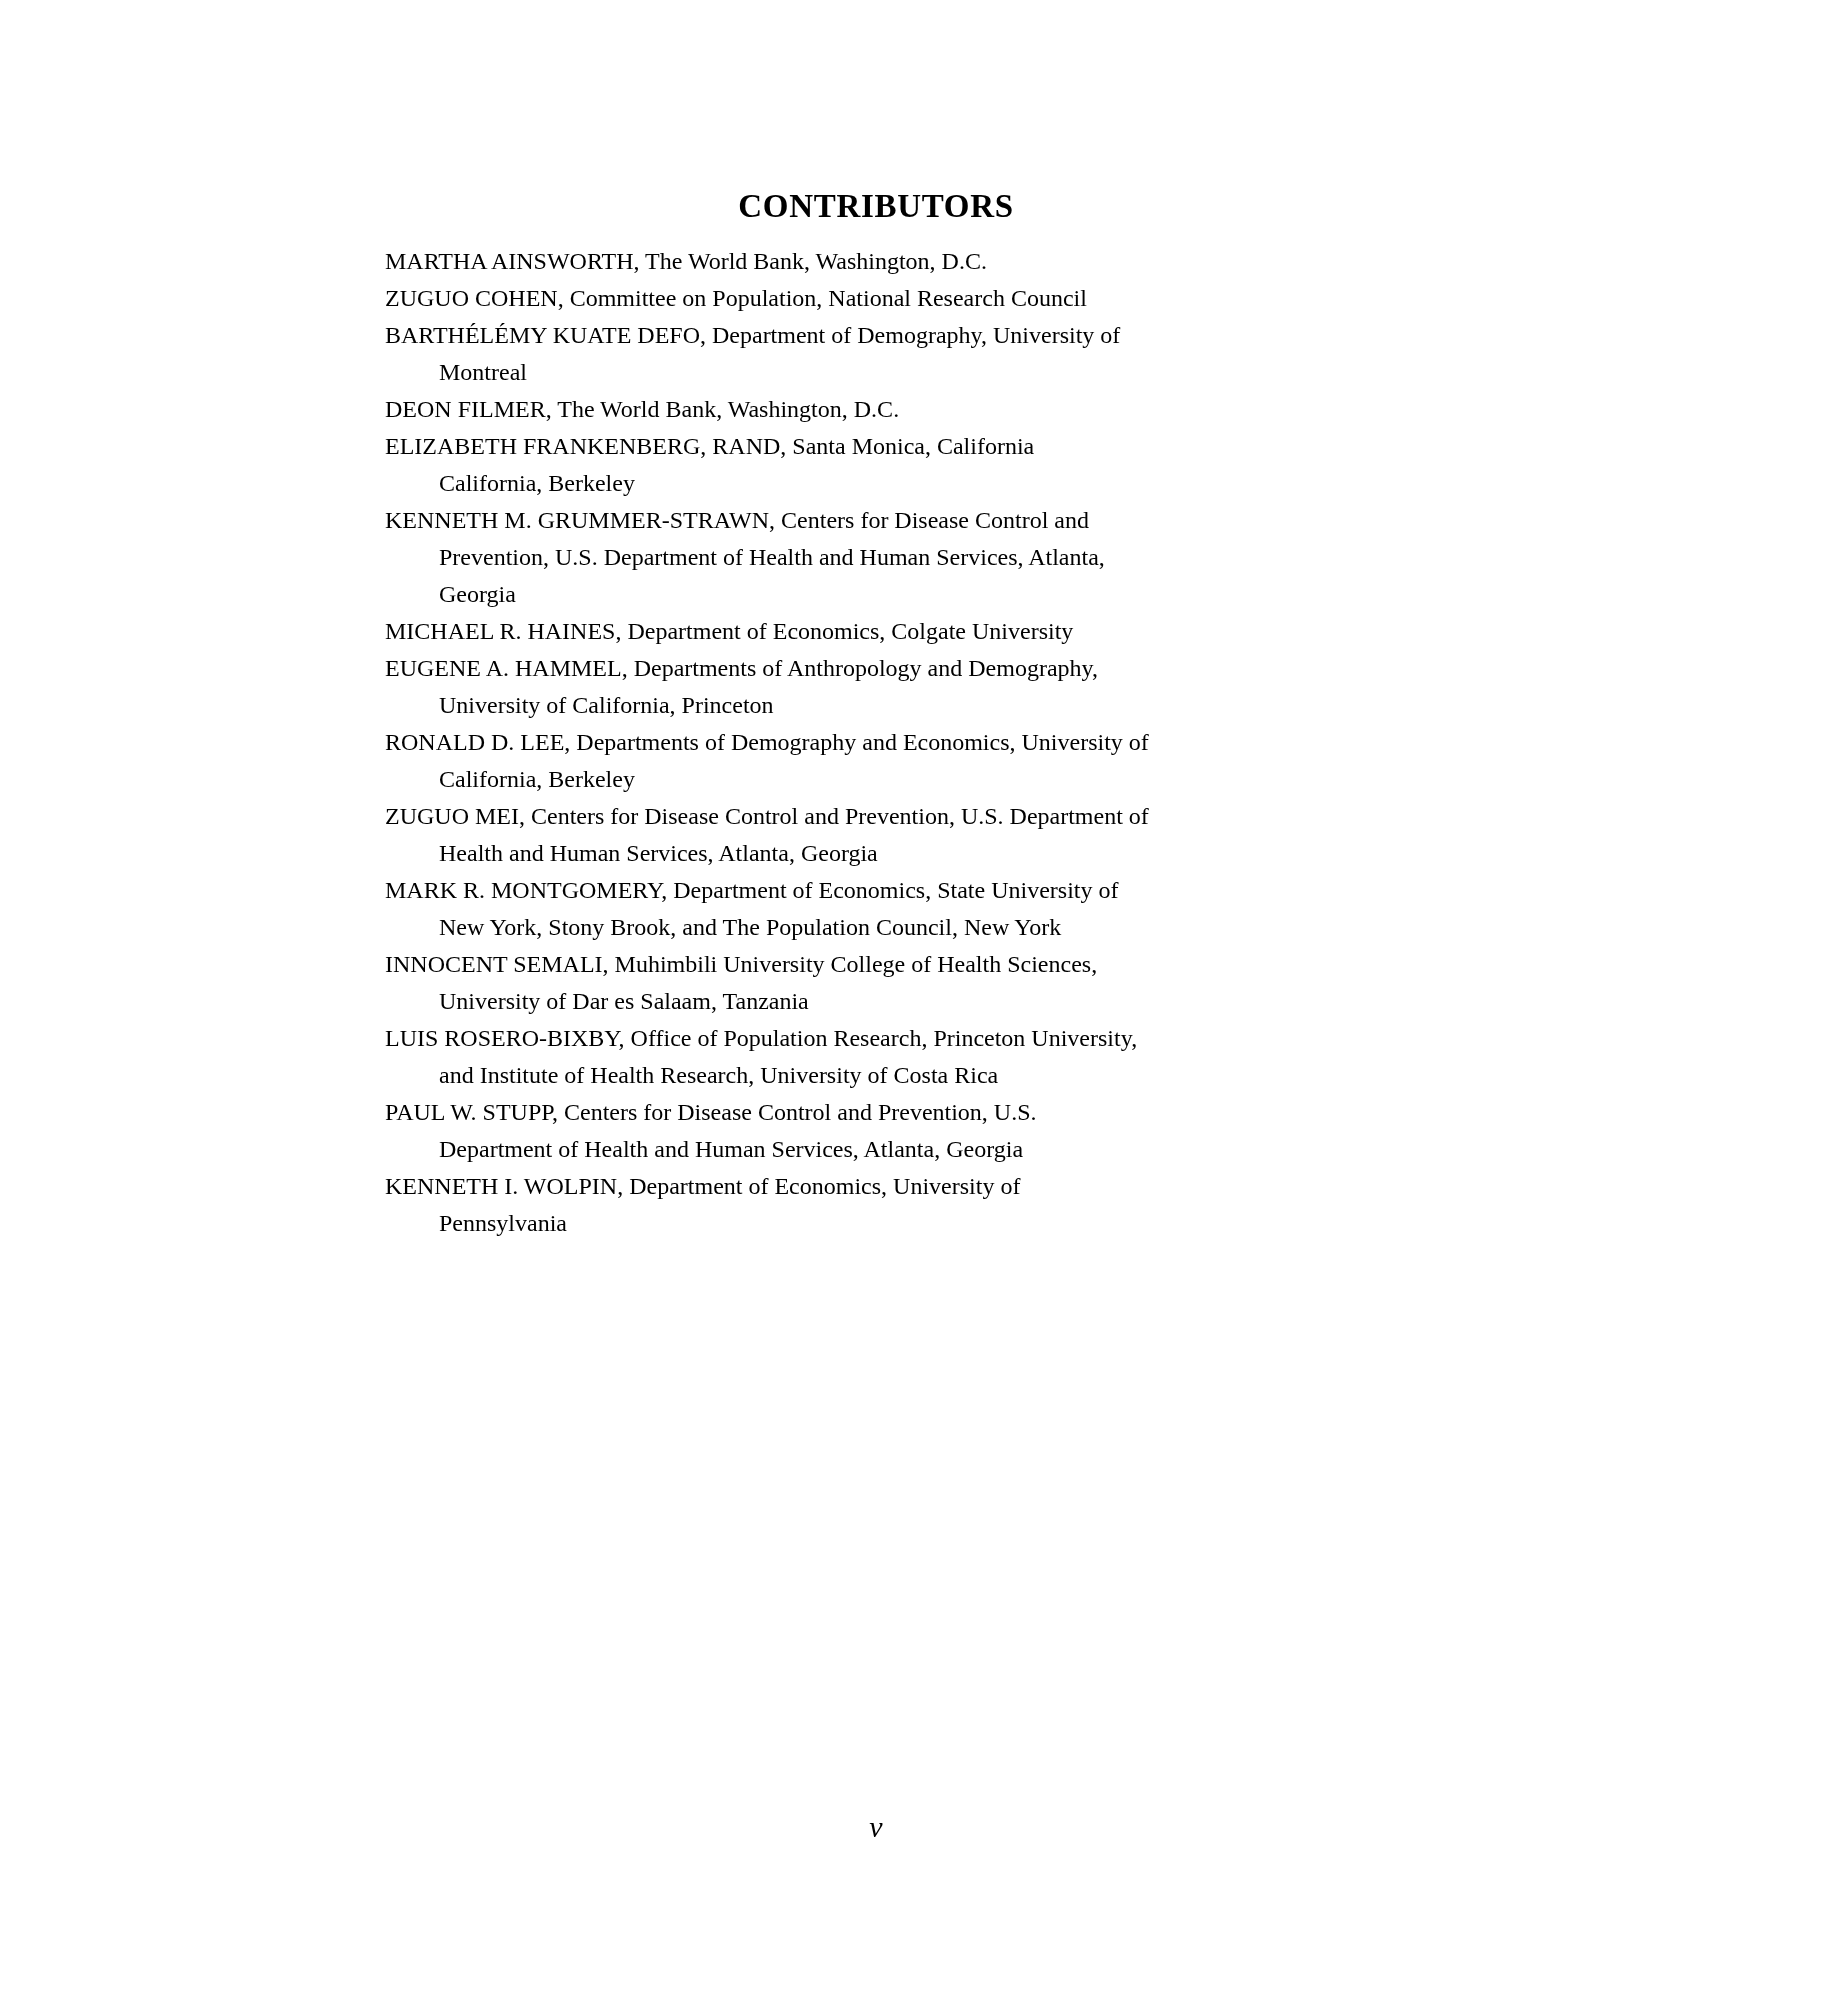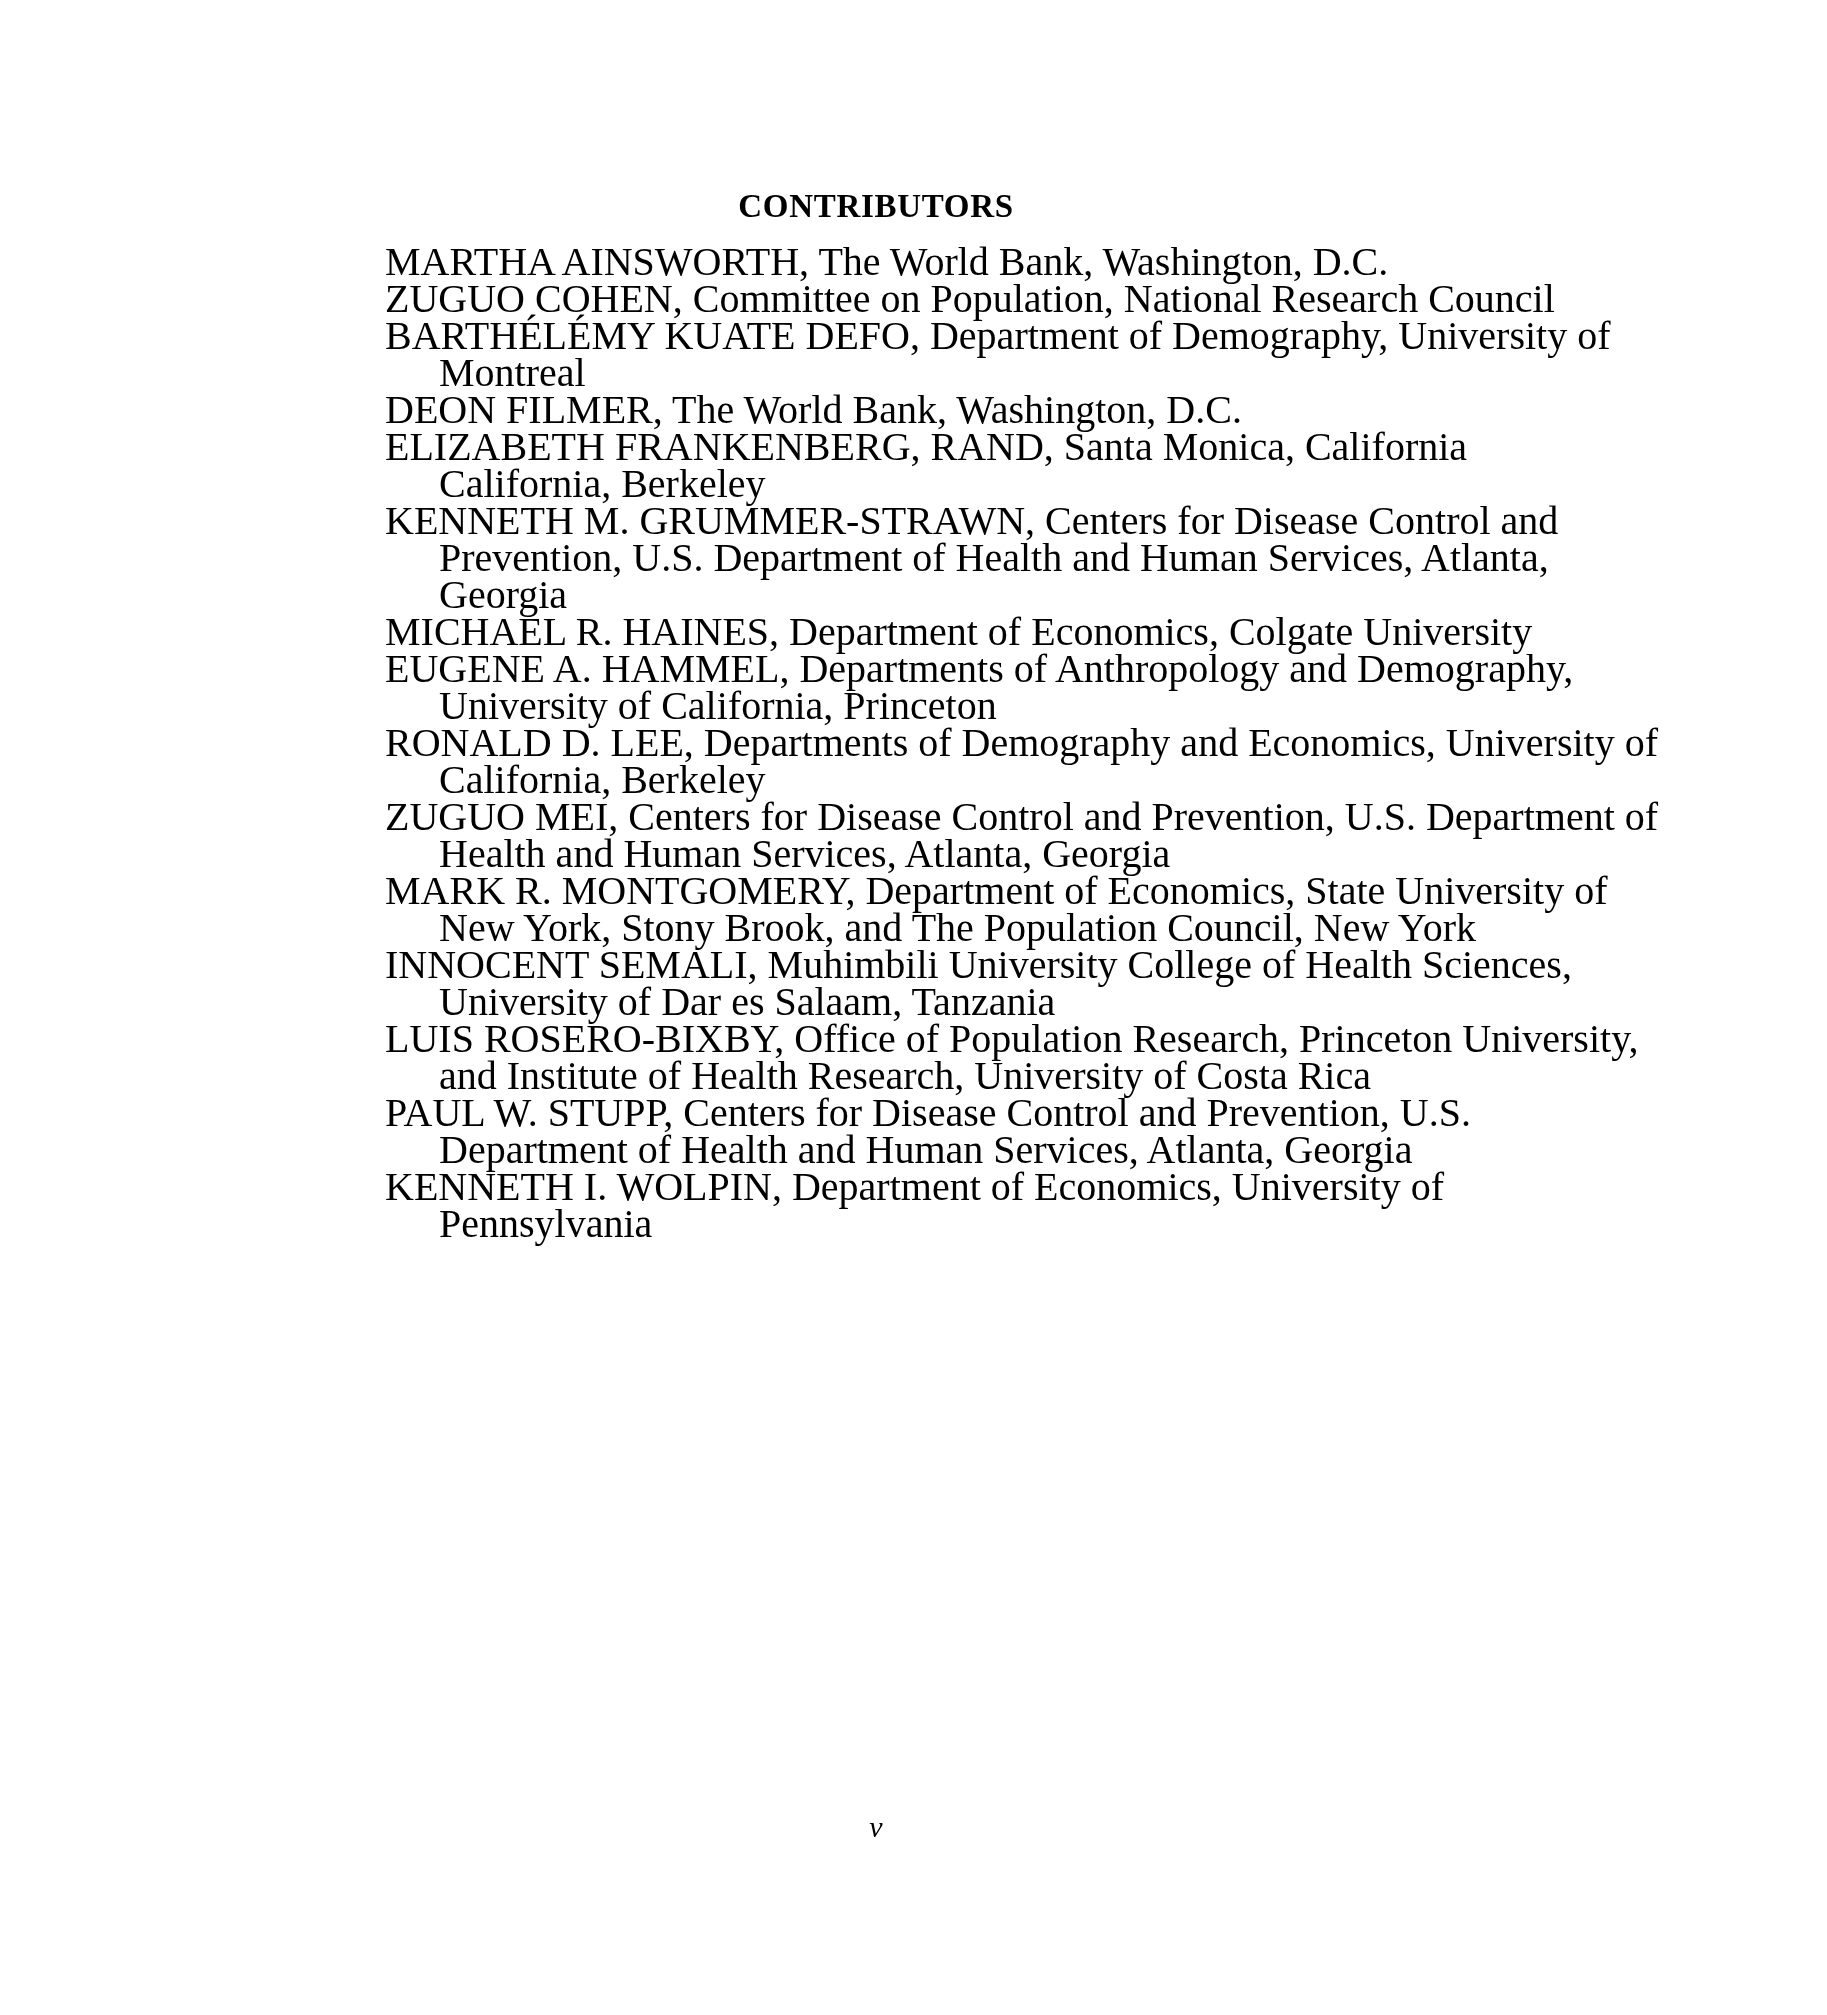--- a/index.html
+++ b/index.html
@@ -31,21 +31,21 @@
     line-height: 37px;
     font-weight: bold;
     text-align: center;
     letter-spacing: 0.7px;
   }
   .contrib-list {
     position: absolute;
     left: 385px;
     top: 243px;
     width: 995px;
-    font-size: 40px;
+    font-size: 24px;
     line-height: 37px;
   }
   .entry { margin: 0; padding: 0; }
   .line { white-space: nowrap; }
   .line.cont { margin-left: 54px; }
   .folio {
     position: absolute;
     left: 373px;
     top: 1809px;
     width: 1006px;

